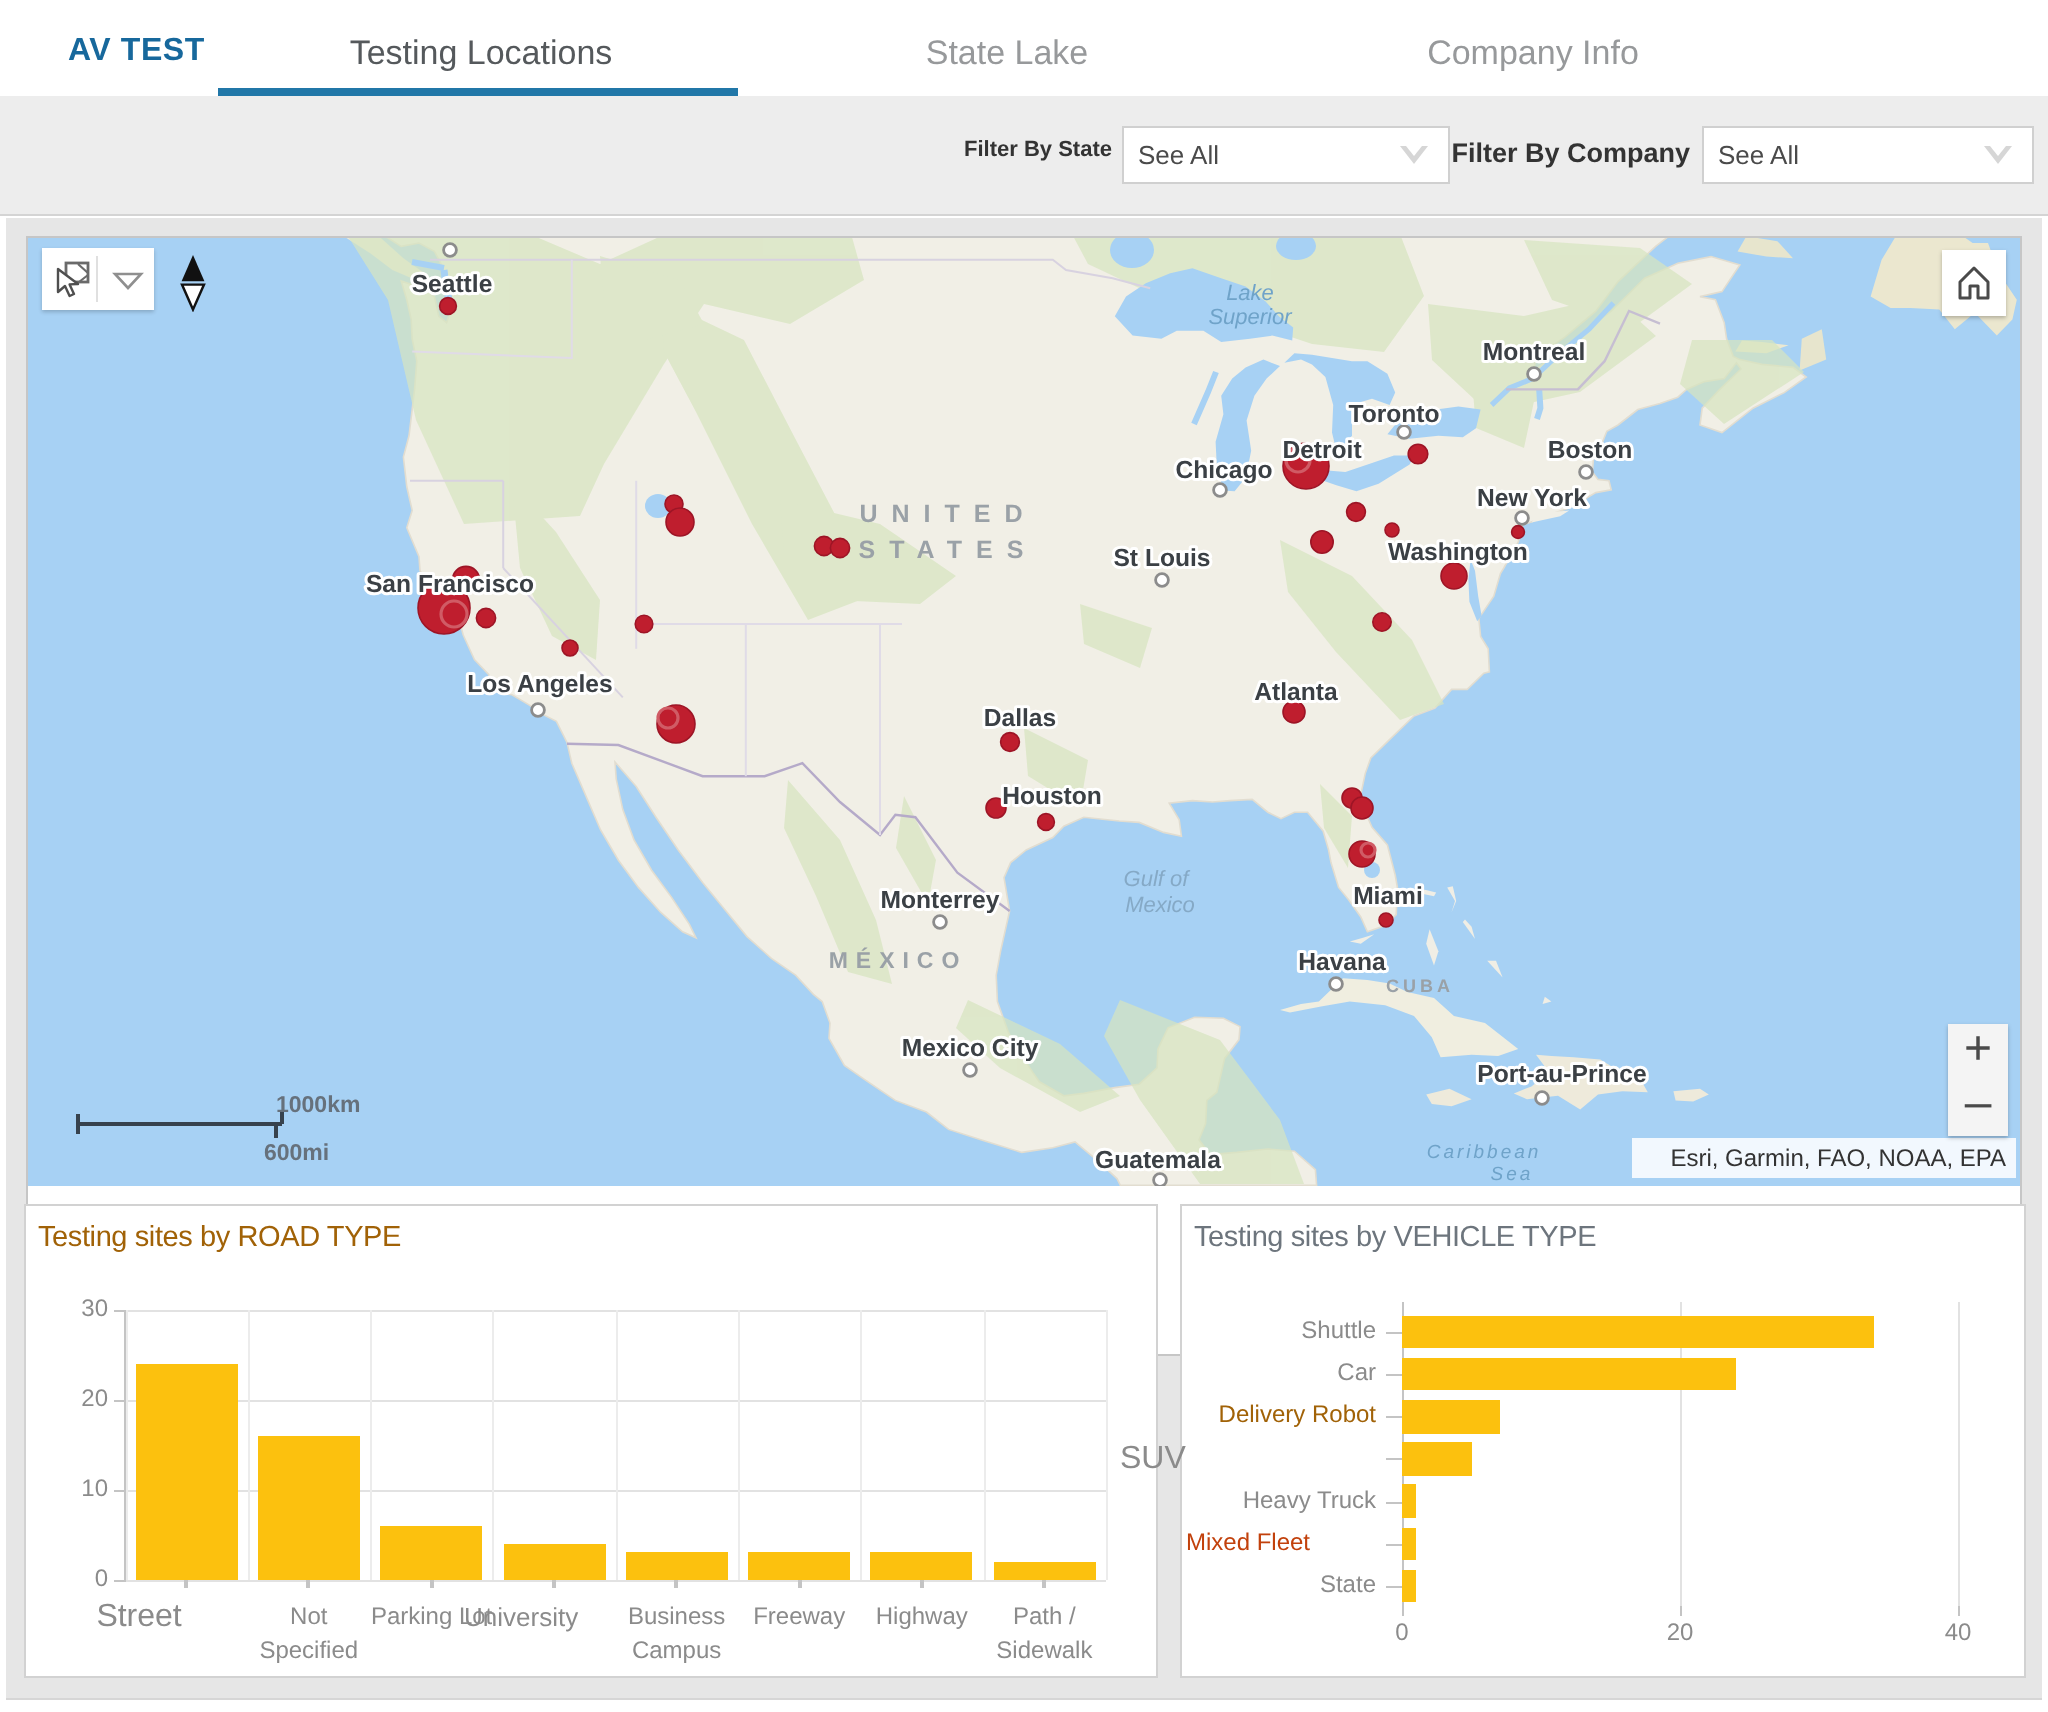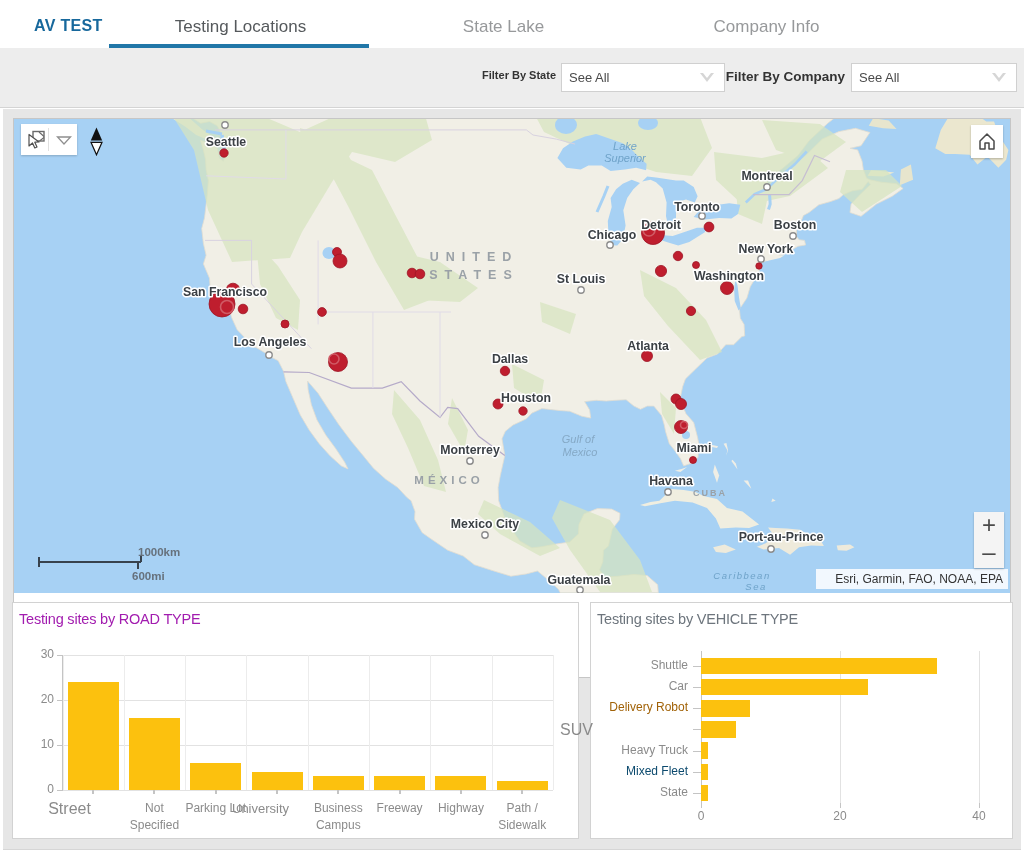--- a/index.html
+++ b/index.html
@@ -213,21 +213,21 @@
 <div class="abs" style="left:971px;top:125px;width:32px;height:33px;background:#fff;box-shadow:0 1px 2px rgba(0,0,0,0.25)"></div>
 <svg class="abs" style="left:978px;top:132px" width="18" height="19" viewBox="0 0 18 19">
  <path d="M2,9 L9,2 L16,9 L16,17 L11,17 L11,11 L7,11 L7,17 L2,17 Z" fill="none" stroke="#4a4a4a" stroke-width="1.5" stroke-linejoin="round"></path>
 </svg>
 
 <div class="abs" style="left:974px;top:512px;width:30px;height:56px;background:#f4f4f4;box-shadow:0 1px 2px rgba(0,0,0,0.25)"></div>
 <div class="abs" style="left:974px;top:512px;width:30px;height:28px;font-size:24px;color:#4a4a4a;text-align:center;line-height:26px;font-weight:400">+</div>
 <div class="abs" style="left:974px;top:540px;width:30px;height:28px;font-size:24px;color:#4a4a4a;text-align:center;line-height:24px">–</div>
 
 <div class="abs" style="left:12px;top:602px;width:567px;height:237px;background:#fff;border:1px solid #d2d2d2"></div>
-<div class="abs" style="left:19px;top:611px;font-size:14.5px;color:#a21caf;letter-spacing:-0.2px">Testing sites by ROAD TYPE</div>
+<div class="abs" style="left:19px;top:611px;font-size:14.5px;color:#a16207;letter-spacing:-0.2px">Testing sites by ROAD TYPE</div>
 <div style="position:absolute;left:62px;top:790px;width:491px;height:1px;background:#e2e2e2"></div>
 <div style="position:absolute;left:57px;top:790px;width:6px;height:1px;background:#c4c4c4"></div>
 <div style="position:absolute;left:28px;top:782px;width:26px;text-align:right;font-size:12px;color:#8b8b8b">0</div>
 <div style="position:absolute;left:62px;top:745px;width:491px;height:1px;background:#e2e2e2"></div>
 <div style="position:absolute;left:57px;top:745px;width:6px;height:1px;background:#c4c4c4"></div>
 <div style="position:absolute;left:28px;top:737px;width:26px;text-align:right;font-size:12px;color:#8b8b8b">10</div>
 <div style="position:absolute;left:62px;top:700px;width:491px;height:1px;background:#e2e2e2"></div>
 <div style="position:absolute;left:57px;top:700px;width:6px;height:1px;background:#c4c4c4"></div>
 <div style="position:absolute;left:28px;top:692px;width:26px;text-align:right;font-size:12px;color:#8b8b8b">20</div>
 <div style="position:absolute;left:62px;top:655px;width:491px;height:1px;background:#e2e2e2"></div>
@@ -306,18 +306,18 @@
 <div style="position:absolute;left:701px;top:678.8px;width:166.6px;height:16.5px;background:#fcc10e"></div>
 <div style="position:absolute;left:560px;top:700.2px;width:128px;text-align:right;font-size:12px;color:#a16207">Delivery Robot</div>
 <div style="position:absolute;left:693px;top:708.2px;width:8px;height:1px;background:#c4c4c4"></div>
 <div style="position:absolute;left:701px;top:700.0px;width:48.6px;height:16.5px;background:#fcc10e"></div>
 <div style="position:absolute;left:560px;top:721.4px;width:128px;text-align:left;font-size:16px;color:#8b8b8b">SUV</div>
 <div style="position:absolute;left:693px;top:729.4px;width:8px;height:1px;background:#c4c4c4"></div>
 <div style="position:absolute;left:701px;top:721.2px;width:34.7px;height:16.5px;background:#fcc10e"></div>
 <div style="position:absolute;left:560px;top:742.6px;width:128px;text-align:right;font-size:12px;color:#8b8b8b">Heavy Truck</div>
 <div style="position:absolute;left:693px;top:750.6px;width:8px;height:1px;background:#c4c4c4"></div>
 <div style="position:absolute;left:701px;top:742.4px;width:6.9px;height:16.5px;background:#fcc10e"></div>
-<div style="position:absolute;left:560px;top:763.8px;width:128px;text-align:right;font-size:12px;color:#0c4a6e">Mixed Fleet</div>
+<div style="position:absolute;left:560px;top:763.8px;width:128px;text-align:center;font-size:12px;color:#c2410c">Mixed Fleet</div>
 <div style="position:absolute;left:693px;top:771.8px;width:8px;height:1px;background:#c4c4c4"></div>
 <div style="position:absolute;left:701px;top:763.6px;width:6.9px;height:16.5px;background:#fcc10e"></div>
 <div style="position:absolute;left:560px;top:785.0px;width:128px;text-align:right;font-size:12px;color:#8b8b8b">State</div>
 <div style="position:absolute;left:693px;top:793.0px;width:8px;height:1px;background:#c4c4c4"></div>
 <div style="position:absolute;left:701px;top:784.8px;width:6.9px;height:16.5px;background:#fcc10e"></div>
 
 </body></html>

